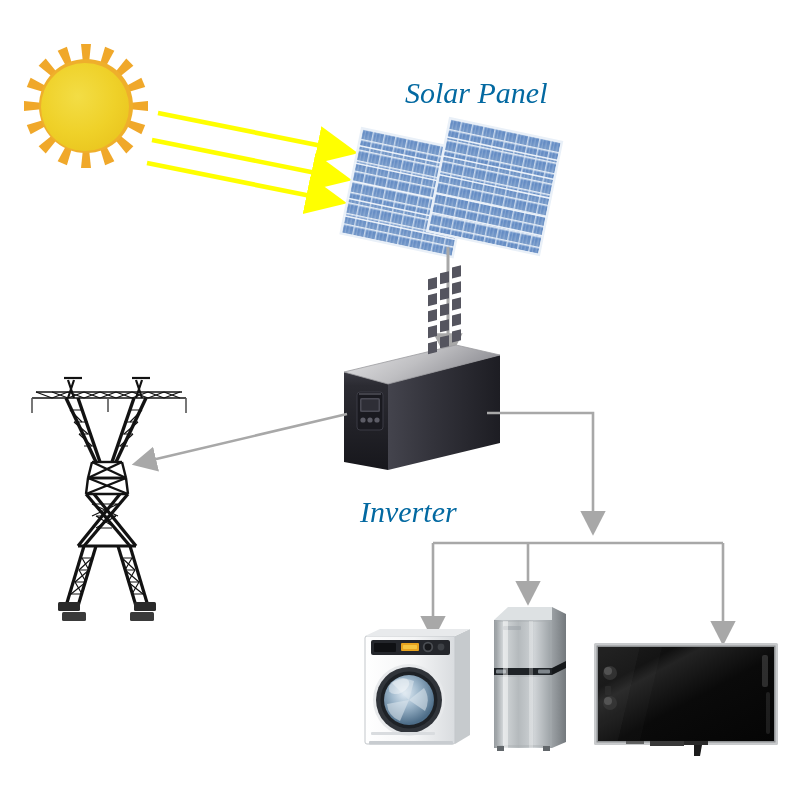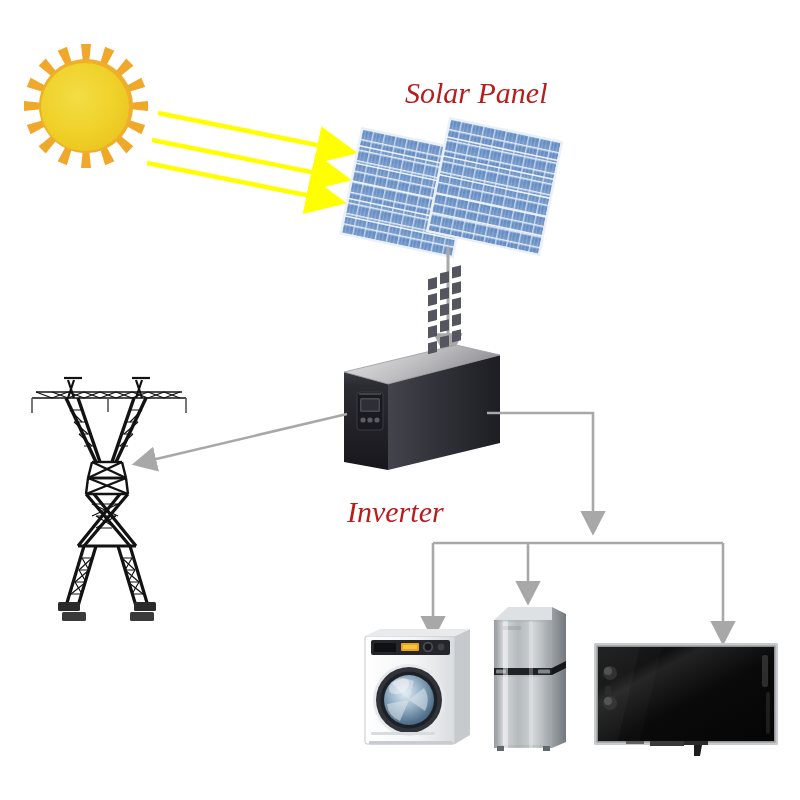--- a/index.html
+++ b/index.html
@@ -7,26 +7,26 @@
   body{
     font-family:"Liberation Serif", serif;
     width:800px;height:800px;overflow:hidden;
   }
   #stage{position:relative;width:800px;height:800px;background:#fff;}
   #stage svg{position:absolute;left:0;top:0;}
   .lbl{
     position:absolute;
     font-family:"Liberation Serif", serif;
     font-style:italic;
-    color:#b91c1c;
+    color:#0369a1;
     white-space:nowrap;
     user-select:none;
   }
   #label-solar{left:405px;top:76px;font-size:30px;}
-  #label-inverter{left:347px;top:495px;font-size:30px;}
+  #label-inverter{left:360px;top:495px;font-size:30px;}
   #label-grid{left:22px;top:620px;font-size:30px;}
 </style>
 </head>
 <body>
 
 <div id="stage">
 
   <svg width="800" height="800" viewBox="0 0 800 800">
     <defs>
 

